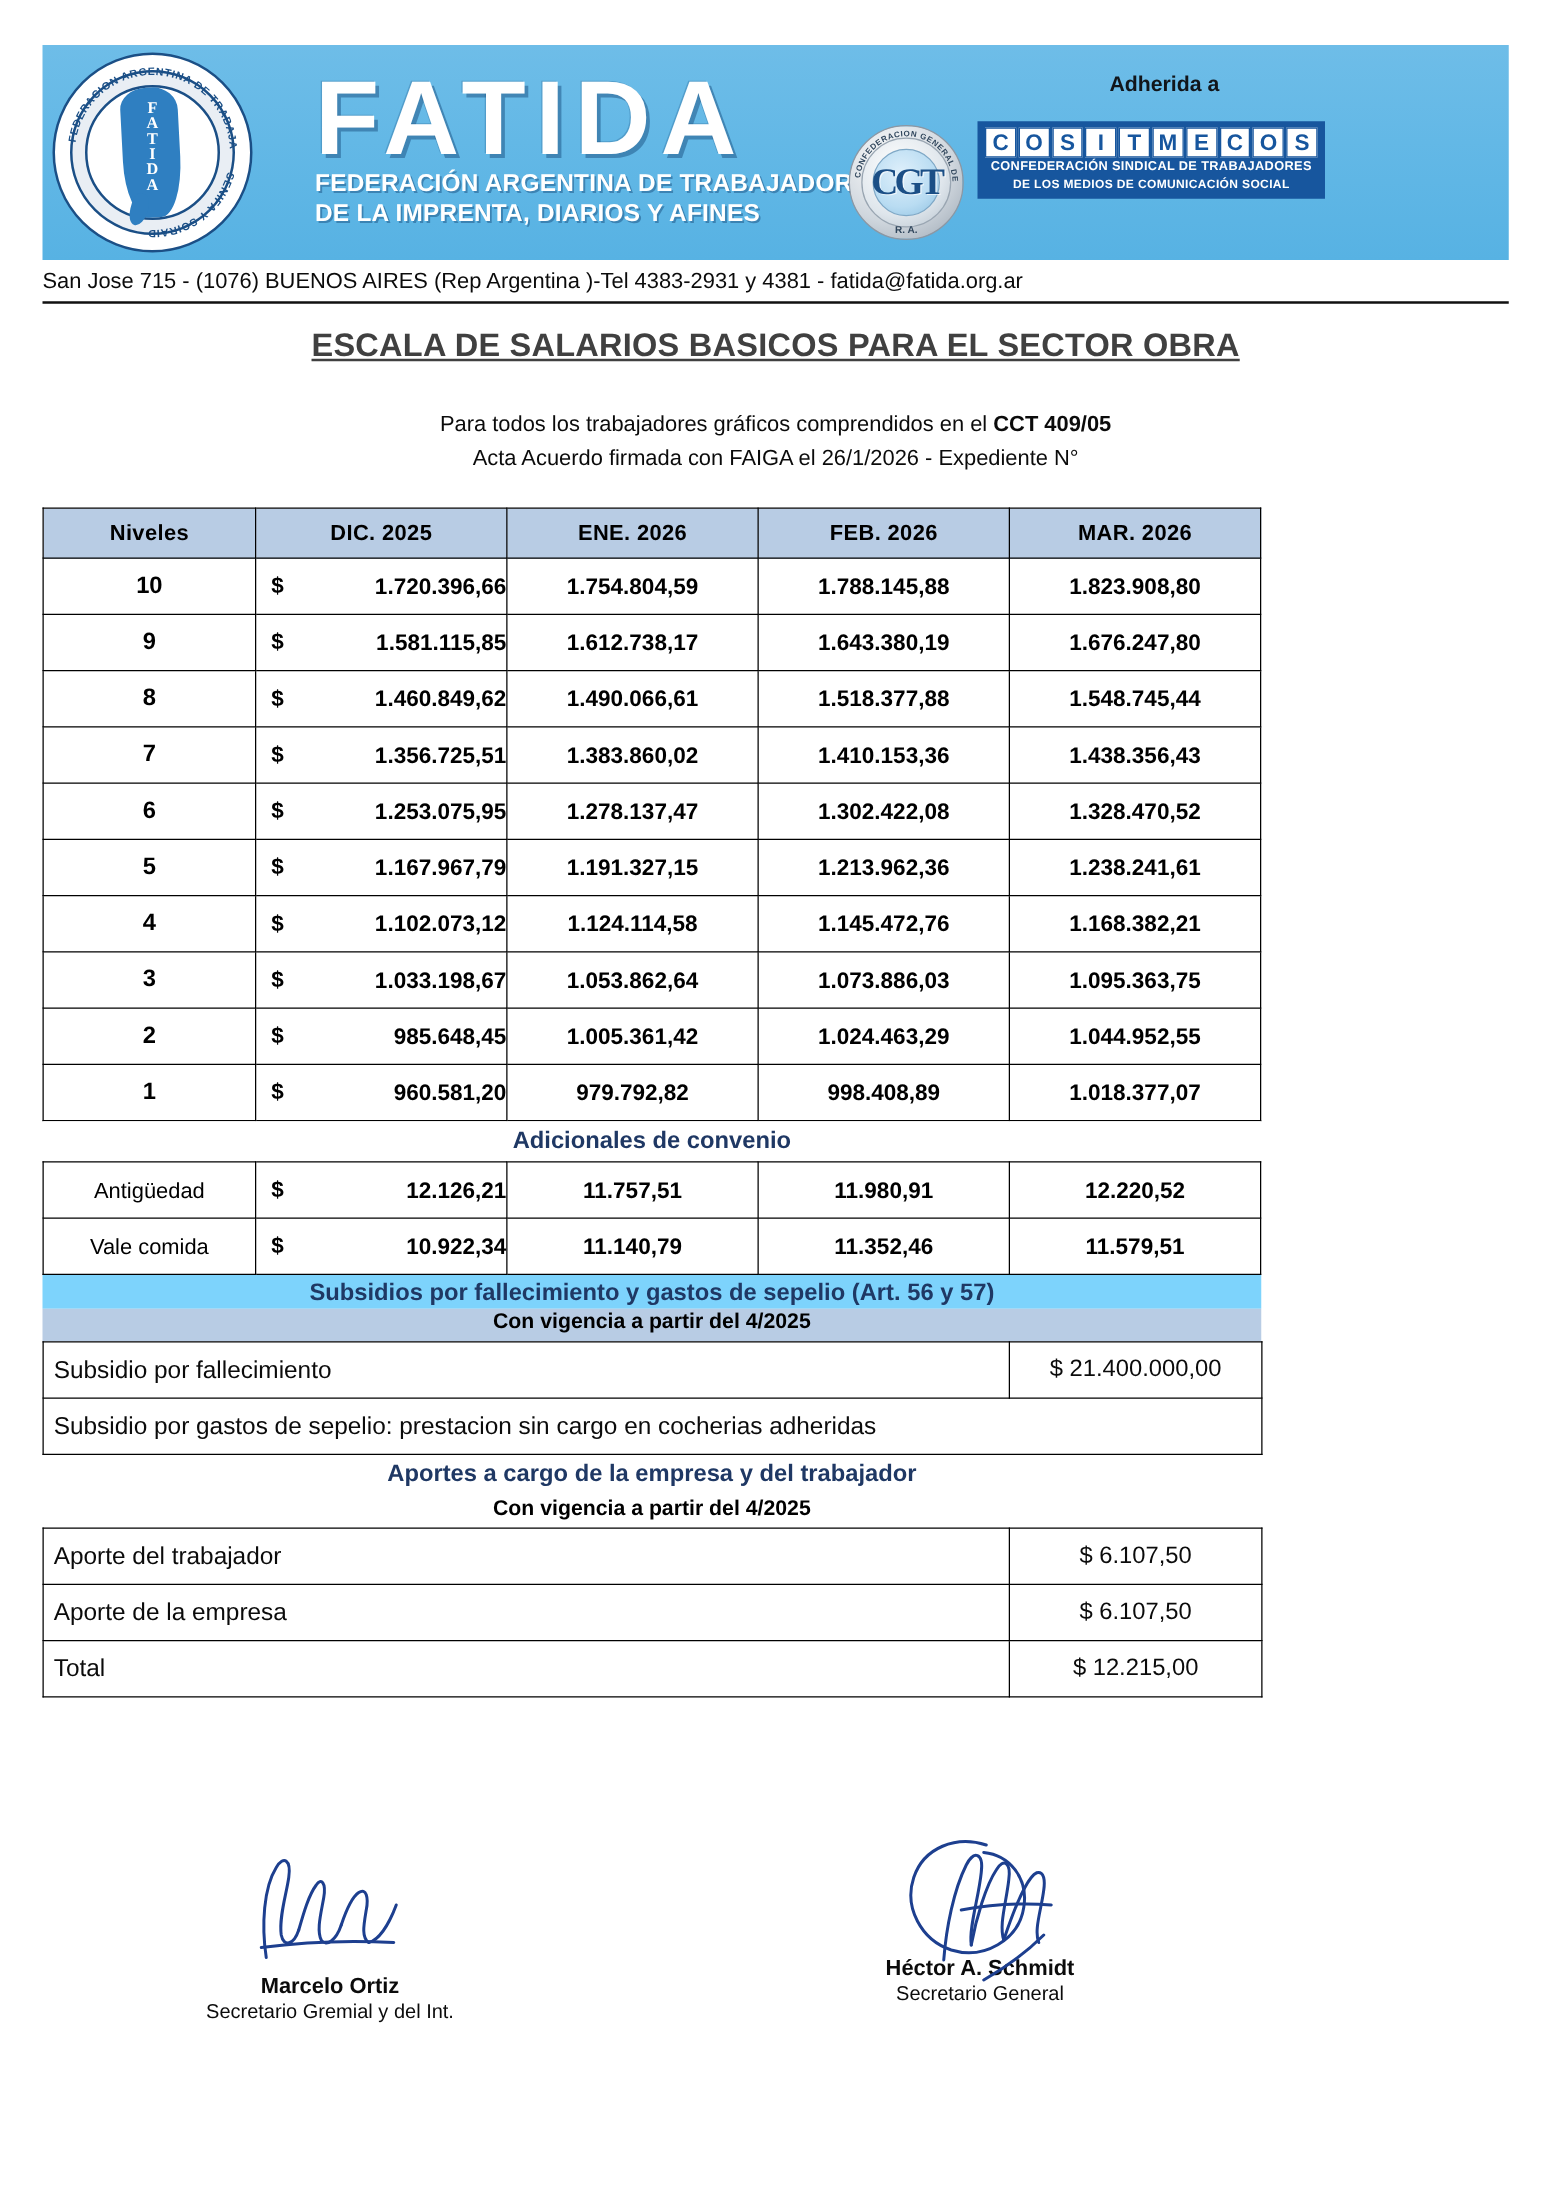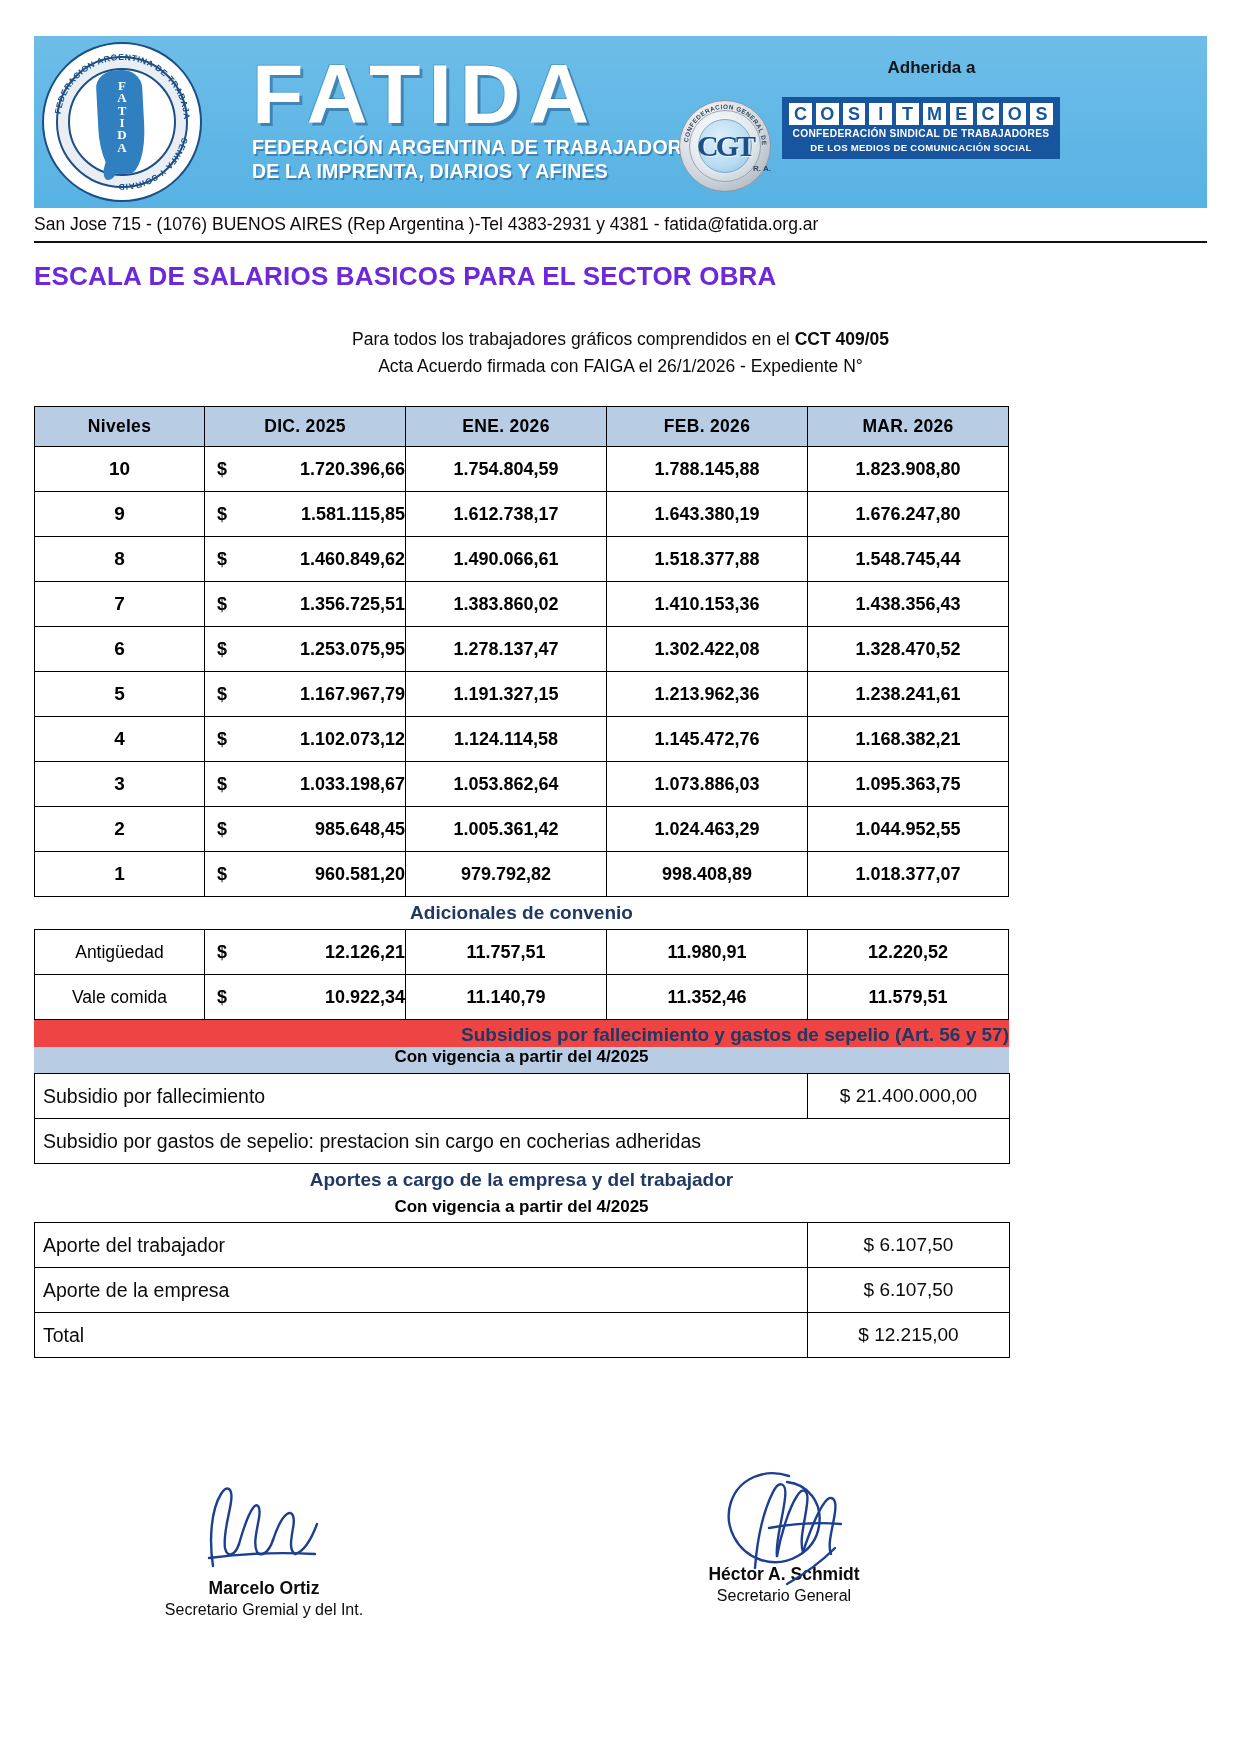--- a/index.html
+++ b/index.html
@@ -160,22 +160,22 @@
     text-shadow: 1px 1px 0 rgba(255,255,255,0.7);
   }
   .cgt svg { position: absolute; inset: 0; }
   .cgt .cgt-arc {
     font: bold 6.4px "Liberation Sans", sans-serif;
     fill: #30465c;
     letter-spacing: 0.5px;
   }
   .cgt .ra {
     position: absolute;
-    left: 0; right: 0; bottom: 19px;
-    text-align: right;
+    left: 0; right: 0; bottom: 4px;
+    text-align: center;
     font: bold 8px "Liberation Sans", sans-serif;
     color: #30465c;
   }
 
   
   .cositmecos {
     position: absolute;
     left: 748px;
     top: 61px;
     width: 278px;
@@ -212,23 +212,25 @@
     font: 17.5px "Liberation Sans", sans-serif;
     color: #0b0b0b;
     padding-bottom: 6px;
     border-bottom: 2.5px solid #111111;
     white-space: nowrap;
   }
 
   
   .doc-title {
     margin: 18px 34px 0 34px;
+    text-align: center;
     font: bold 26px "Liberation Sans", sans-serif;
-    color: #6d28d9;
+    color: #404040;
     letter-spacing: 0.2px;
+    text-decoration: underline;
   }
   .sub-block {
     margin: 34px 34px 0 34px;
     text-align: center;
   }
   .sub-line {
     font: 17.5px/1.55 "Liberation Sans", sans-serif;
     color: #0b0b0b;
   }
   .sub-line b { font-weight: bold; }
@@ -291,23 +293,22 @@
   
   .band-title {
     width: 975px;
     text-align: center;
     font: bold 19px "Liberation Sans", sans-serif;
     color: #1f3864;
     padding: 5px 0 5px 0;
     background: #ffffff;
   }
   .band-title.shaded {
-    background: #ef4444;
+    background: #7dd3fc;
     padding: 4px 0 1px 0;
-    text-align: right;
   }
   .band-sub.shaded {
     background: #b8cce4;
     text-align: center;
     font: bold 17px "Liberation Sans", sans-serif;
     color: #000000;
     padding: 0 0 6px 0;
     width: 975px;
   }
   .band-sub.plain {

